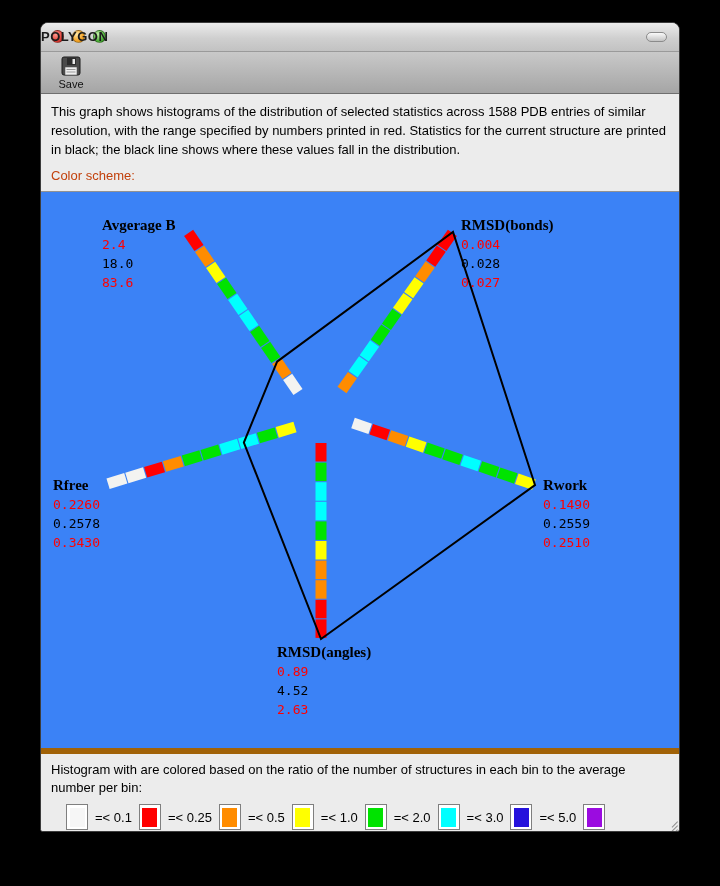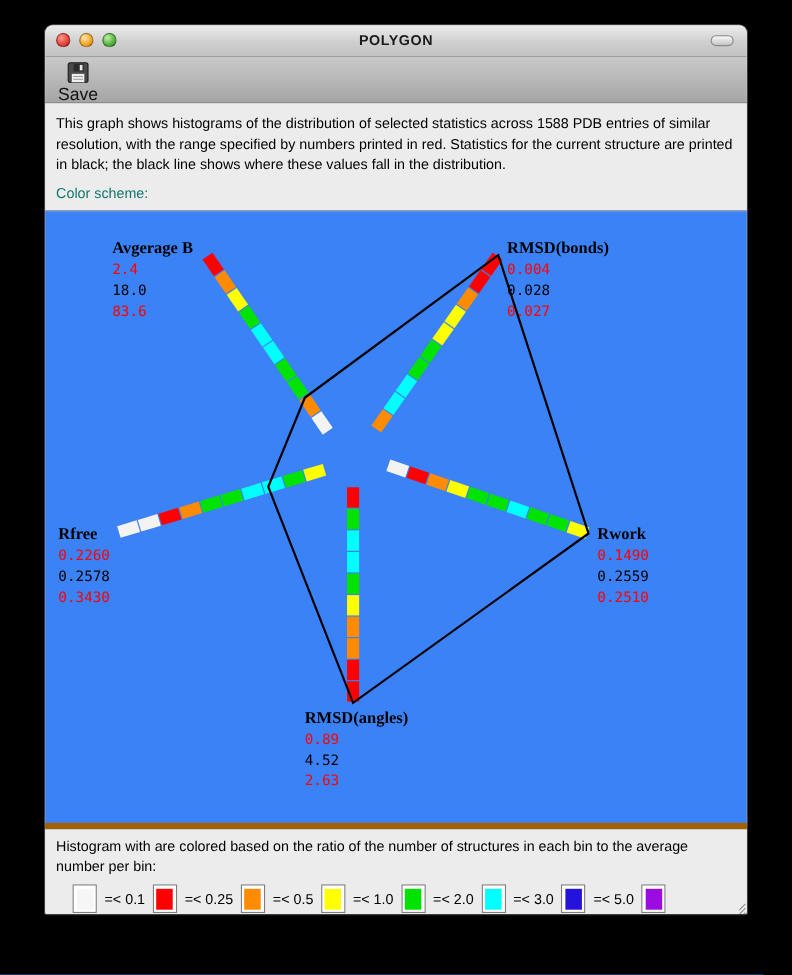--- a/index.html
+++ b/index.html
@@ -17,45 +17,45 @@
     height:28px;flex:0 0 28px;position:relative;
     background:linear-gradient(#ececec,#cfcfcf 55%,#c2c2c2);
     border-bottom:1px solid #9a9a9a;
   }
   .traffic{position:absolute;top:7px;left:10px;display:flex;gap:8px;}
   .light{width:13px;height:13px;border-radius:50%;border:1px solid rgba(0,0,0,.35);box-sizing:border-box;}
   .light.red{background:radial-gradient(circle at 35% 30%, #ff9a90, #e3423a 60%, #a91d17);}
   .light.yellow{background:radial-gradient(circle at 35% 30%, #ffe9a8, #f4a428 60%, #bf7708);}
   .light.green{background:radial-gradient(circle at 35% 30%, #c5f0a9, #51b33c 60%, #2b7d1c);}
   .win-title{
-    position:absolute;left:0;right:0;top:6px;text-align:center;
+    position:absolute;left:0;right:0;top:6px;
     font-size:13px;font-weight:600;color:#1b1b1b;letter-spacing:.5px;
   }
   .pill{
     position:absolute;right:12px;top:9px;width:21px;height:10px;border-radius:6px;
     background:linear-gradient(#fafafa,#c3c3c3);border:1px solid #8b8b8b;box-sizing:border-box;
   }
   
   .toolbar{
     height:42px;flex:0 0 42px;
     background:linear-gradient(#c9c9c9,#a5a5a5);
     border-bottom:1px solid #6f6f6f;
     display:flex;align-items:flex-start;padding:3px 0 0 10px;box-sizing:border-box;
   }
   .tool-btn{display:flex;flex-direction:column;align-items:center;width:40px;cursor:default;}
   .tool-btn .glyph{height:22px;display:flex;align-items:center;justify-content:center;}
-  .tool-btn .lbl{font-size:16px;color:#111;margin-top:1px;}
+  .tool-btn .lbl{font-size:11px;color:#111;margin-top:1px;}
   
   .desc-panel{
     flex:0 0 98px;background:#ececec;border-bottom:1px solid #929292;
     padding:8px 10px 0 10px;box-sizing:border-box;
   }
   .desc-text{font-size:13px;line-height:19px;color:#000;}
   .scheme-row{display:flex;align-items:center;margin-top:9px;}
-  .scheme-label{font-size:13px;color:#0f766e;margin-right:10px;}
+  .scheme-label{font-size:13px;color:#c2410c;margin-right:10px;}
   .popup{
     width:222px;height:23px;border:1px solid #6e6e6e;border-radius:5px;
     background:linear-gradient(#ffffff,#e9e9e9 45%,#d2d2d2);
     display:flex;align-items:center;position:relative;box-sizing:border-box;
     box-shadow:0 1px 1px rgba(255,255,255,.7);
   }
   .popup .val{font-size:13px;color:#000;padding-left:9px;flex:1;white-space:nowrap;overflow:hidden;}
   .popup .cap{
     width:21px;height:100%;border-left:1px solid #5f7fb8;border-radius:0 4px 4px 0;
     background:linear-gradient(#a7c6ef,#5c8ad8 50%,#3f6fc9);

